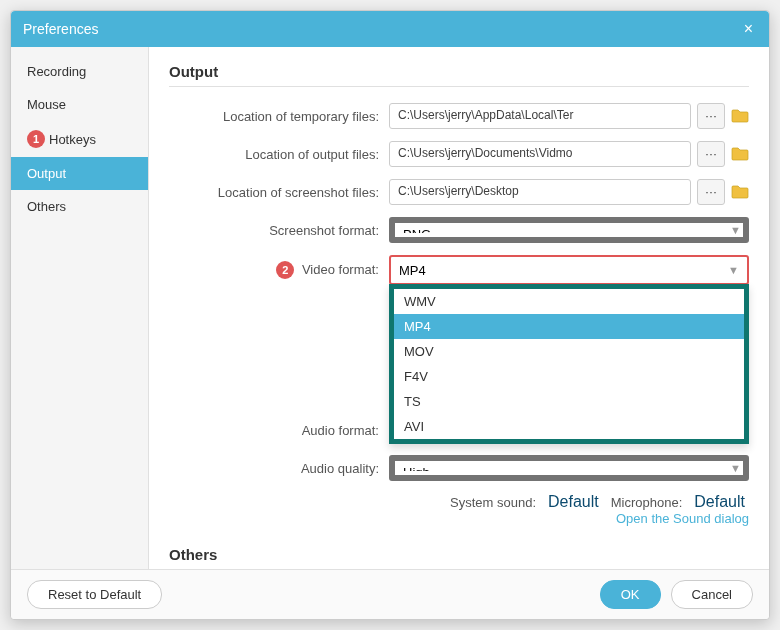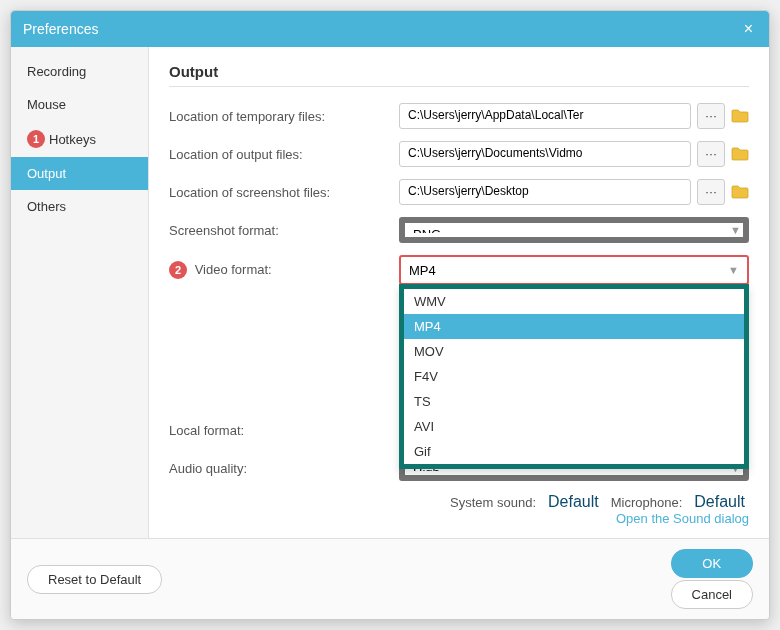--- a/index.html
+++ b/index.html
@@ -85,39 +85,40 @@
       margin-bottom: 16px;
       padding-bottom: 6px;
       border-bottom: 1px solid #e0e0e0;
     }
     .form-row {
       display: flex;
       align-items: center;
       margin-bottom: 12px;
     }
     .form-label {
+      text-align: right;
       width: 210px;
-      margin-right: 20px;
+      margin-right: 10px;
       color: #555;
       font-size: 13px;
       flex-shrink: 0;
     }
     .form-control {
       flex: 1;
       display: flex;
       align-items: center;
       gap: 6px;
     }
     .path-input {
       flex: 1;
       border: 1px solid #ccc;
       border-radius: 3px;
       padding: 4px 8px;
       font-size: 12px;
-      color: #000000;
+      color: #404040;
       background: #fff;
       height: 26px;
       overflow: hidden;
       white-space: nowrap;
       text-overflow: ellipsis;
     }
     .btn-dots {
       border: 1px solid #ccc;
       border-radius: 3px;
       background: #f5f5f5;
@@ -230,21 +231,21 @@
       cursor: pointer;
       background: #fff;
       color: #333;
     }
     .btn-primary {
       background: #4ab3d8;
       border-color: #4ab3d8;
       color: #fff;
       border-radius: 14px;
     }
-    .footer-right { display: flex; gap: 2px; flex-direction: column; }
+    .footer-right { display: flex; gap: 10px; }
     .step-badge {
       display: inline-flex;
       align-items: center;
       justify-content: center;
       width: 18px;
       height: 18px;
       background: #e05555;
       color: #fff;
       border-radius: 50%;
       font-size: 11px;
@@ -349,30 +350,29 @@
             <div style="display:flex;align-items:center;padding:4px 28px 4px 8px;height:26px;cursor:pointer;font-size:13px;">MP4</div>
             <span class="select-chevron">▼</span>
 
             <div class="dropdown-list">
               <div class="dropdown-item">WMV</div>
               <div class="dropdown-item selected">MP4</div>
               <div class="dropdown-item">MOV</div>
               <div class="dropdown-item">F4V</div>
               <div class="dropdown-item">TS</div>
               <div class="dropdown-item">AVI</div>
-              <div class="dropdown-item">Gif</div>
             </div>
           </div>
         </div>
       </div>
 
       <div style="height:120px;"></div>
 
       <div class="form-row">
-        <div class="form-label">Local format:</div>
+        <div class="form-label">Audio format:</div>
         <div class="form-control">
           <div class="select-container">
             <select class="select-box">
               <option>MP3</option>
               <option>AAC</option>
               <option>WMA</option>
             </select>
             <span class="select-chevron">▼</span>
           </div>
         </div>

